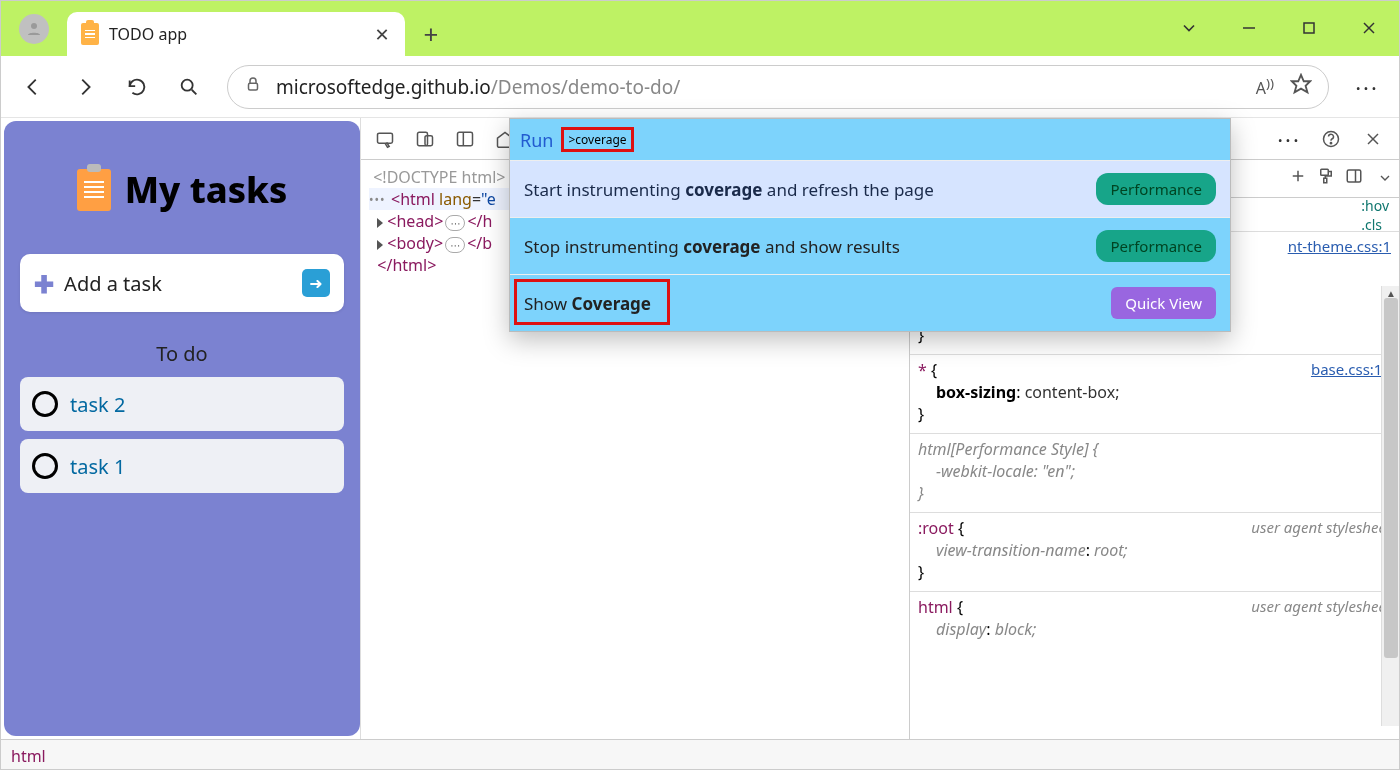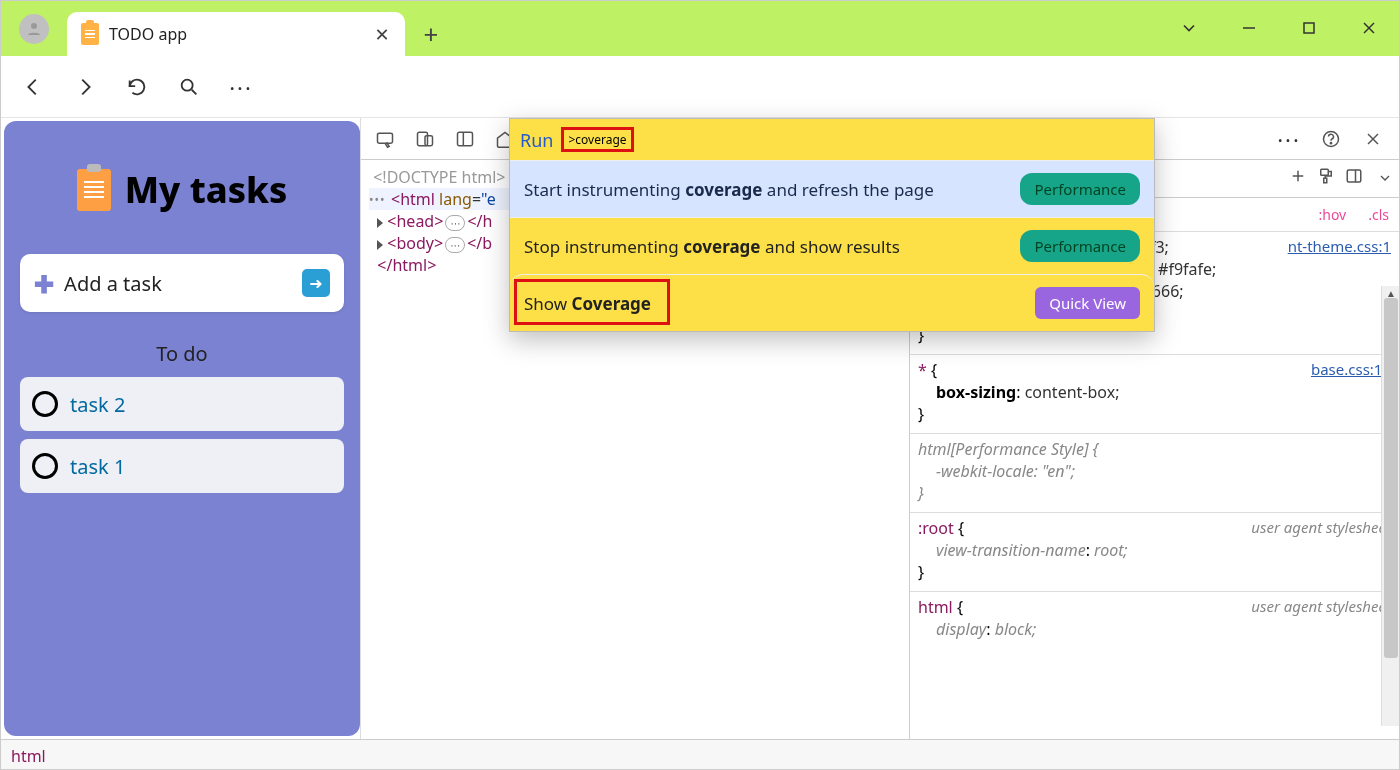--- a/index.html
+++ b/index.html
@@ -59,43 +59,43 @@
 .dom .row2 { background:#eef3ff; display:flex; align-items:center; }
 .dom .dots3 { color:#888;margin-right:4px;font-size:12px;letter-spacing:1px; display:inline-block; width:18px;}
 .dom .tri { display:inline-block; width:0;height:0;border-left:6px solid #555;border-top:5px solid transparent;border-bottom:5px solid transparent;margin-right:4px;vertical-align:middle;}
 .dom .pill { display:inline-block;border:1px solid #aaa;border-radius:8px;padding:0 4px;font-size:10px;color:#555;vertical-align:middle;margin:0 2px;}
 .styles { flex:1; border-left:1px solid #ccc; display:flex;flex-direction:column; font-family: Consolas, monospace; font-size:16px; overflow:hidden;}
 .styles-tabs { height: 38px; border-bottom:1px solid #ccc; display:flex;align-items:center;padding:0 6px;gap:2px; position:relative; }
 .styles-tabs .st { padding:6px 8px; font-size:15px; color:#333;}
 .styles-tabs .icons { margin-left:auto;display:flex;gap:10px;align-items:center;padding-right:30px;}
 .chev { position:absolute; right:6px; top:9px; }
 .filter-row { height: 34px; border-bottom:1px solid #ddd; display:flex;align-items:center;padding:0 10px;gap:10px;}
-.filter-row .ricons { margin-left:auto;display:flex;gap:22px;color:#ec4899; }
+.filter-row .ricons { margin-left:auto;display:flex;gap:0;color:#0f766e;flex-direction:column; }
 .rules { flex:1; overflow:hidden; }
 .rule { border-bottom:1px solid #ddd; padding: 4px 8px 8px; position:relative; }
 .rule .src { position:absolute; right:8px; top:4px; color:#2a5db0; text-decoration:underline; font-size:15px; }
 .rule .sel { color:#8a1a5f; }
 .rule .prop { color:#000000;font-weight:bold; }
 .rule .pval { color:#333; }
 .rule .sw { display:inline-block;width:13px;height:13px;border:1px solid #999;vertical-align:middle;margin-right:4px; }
 .rule .ua { color:#888; font-style:italic; }
 .rule .uatag { position:absolute;right:8px;top:4px;color:#888;font-style:italic;font-size:15px; }
 .breadcrumb { height:32px;border-top:1px solid #ccc;display:flex;align-items:center;padding:0 10px;font-size:16px;color:#8a1a5f;font-family:Consolas,monospace; background:#f7f7f7;}
 .scrollbar { position:absolute;right:0;top:168px;width:18px;height:440px;background:#f0f0f0;border-left:1px solid #ddd;}
 .scrollbar .thumb { position:absolute;top:12px;left:2px;width:14px;height:360px;background:#c7c7c7;border-radius:3px;}
 .scrollbar .arr { position:absolute;left:4px;font-size:10px;color:#555;}
-.cmd { position:absolute; top:0; left:148px; width:646px; background:#fde047; border:1px solid #bbb; box-shadow:0 8px 24px rgba(0,0,0,0.25); z-index:50; }
+.cmd { position:absolute; top:0; left:148px; width:722px; background:#7dd3fc; border:1px solid #bbb; box-shadow:0 8px 24px rgba(0,0,0,0.25); z-index:50; }
 .cmd-head { display:flex;align-items:center;padding:8px 10px;gap:8px;font-size:18px; }
 .cmd-head .run { color:#225bd0; }
 .cmd-head .box { border:3px solid #d11; padding:1px 4px; font-size:12px; color:#000; font-family: system-ui; }
 .cmd-list .item { display:flex;align-items:center;padding:12px 14px;font-size:17px;gap:10px;border-top:1px solid #eee; }
 .cmd-list .item.sel { background:#d6e4ff; }
 .cmd-list .item .txt { flex:1; color:#1a2a4a; }
 .cmd-list .item .txt b { font-weight:700; }
-.cmd-list .item.redbox { position:relative;border-radius:13px; }
+.cmd-list .item.redbox { position:relative; }
 .cmd-list .item.redbox::after { content:''; position:absolute; left:4px; top:4px; width:150px; height:40px; border:3px solid #d11; pointer-events:none;}
 .badge { padding:6px 14px;border-radius:6px;font-size:15px;color:#fff; }
 .badge.perf { background:#17a589; color:#042;border-radius:12px; }
 .badge.qv { background:#9966e0; }
 .cmd-list .item .txt2 { flex:1; color:#222; }
 </style>
 </head>
 <body>
 
 <div class="titlebar">
@@ -157,20 +157,33 @@
         <polyline points="4 4 4 12 12 12" stroke="none"></polyline>
         <polyline points="4 5 4 11 10 11"></polyline>
       </svg>
     </div>
   <div class="tb-btn">
       <svg viewBox="0 0 24 24">
         <circle cx="10" cy="10" r="6"></circle>
         <line x1="15" y1="15" x2="20" y2="20"></line>
       </svg>
     </div>
+  <div class="addr">
+    <span class="lock"><svg viewBox="0 0 24 24">
+          <rect x="6" y="11" width="12" height="9" rx="2"></rect>
+          <path d="M8 11V8a4 4 0 0 1 8 0v3"></path>
+        </svg></span>
+    <span class="url"><span class="dark">microsoftedge.github.io</span><span>/Demos/demo-to-do/</span></span>
+    <div class="addr-right">
+      <span class="ico">A<sup>))</sup></span>
+      <span class="ico"><svg width="22" height="22" viewBox="0 0 24 24" fill="none" stroke="#555" stroke-width="2">
+            <polygon points="12 2 15 9 22 9 17 14 19 21 12 17 5 21 7 14 2 9 9 9"></polygon>
+          </svg></span>
+    </div>
+  </div>
   <div class="tb-btn">
       <span class="dots">···</span>
     </div>
 </div>
 
 <div class="content">
 
   <div class="app">
     <div class="app-inner">
     <div class="app-title">

